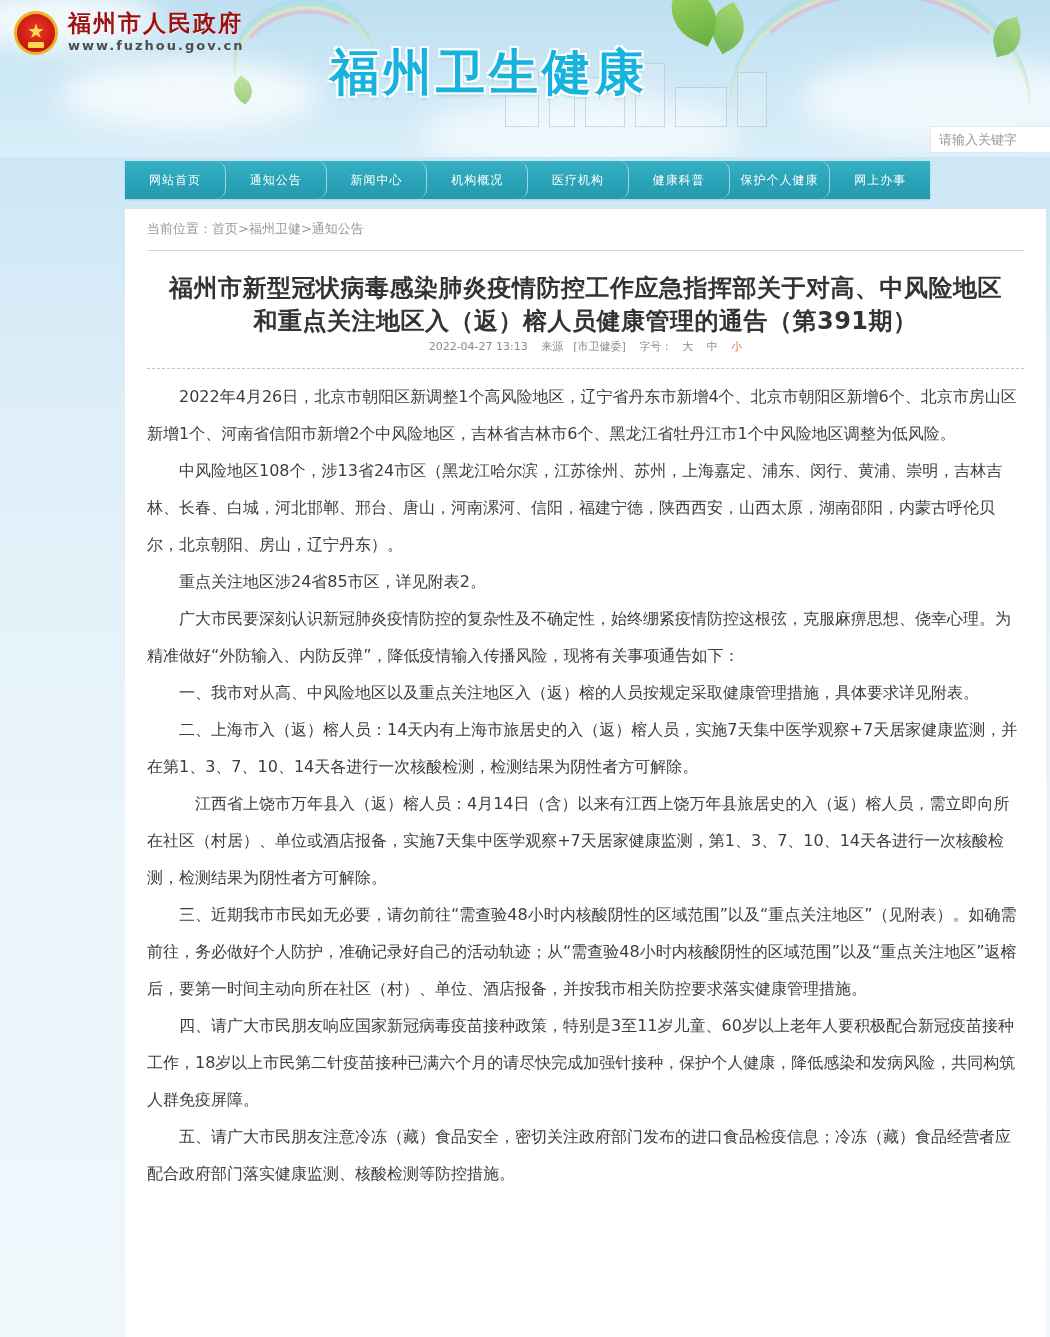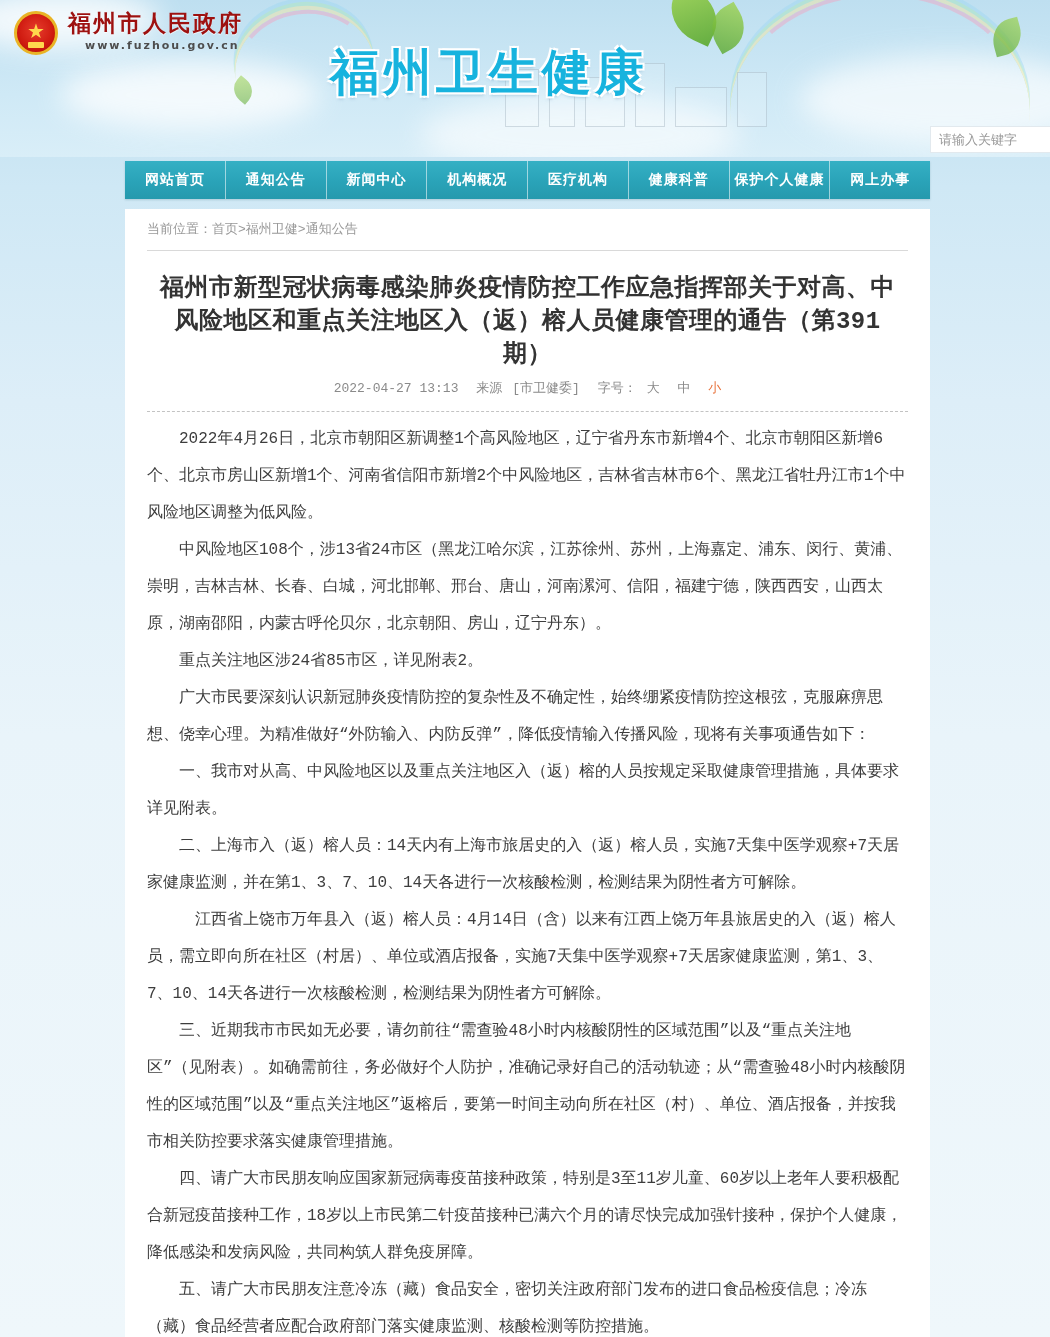--- a/index.html
+++ b/index.html
@@ -47,21 +47,21 @@
     width:44px; height:44px; border-radius:50%;
     background:radial-gradient(circle at 50% 42%,#e63c2c 0%,#cf1a10 60%,#a80d06 100%);
     border:3px solid #e9b426; position:relative; flex:0 0 auto;
     display:flex; align-items:center; justify-content:center;
   }
   .emblem .star { color:#ffd84d; font-size:20px; line-height:1; margin-top:-4px; }
   .emblem:after { content:""; position:absolute; bottom:4px; left:11px; width:16px; height:6px; background:#ffd84d; border-radius:1px; }
   .logo-text { margin-left:10px; }
   .gov-name { font-size:23px; font-weight:bold; color:#9d1110; letter-spacing:2px; line-height:26px;
               text-shadow:0 1px 0 rgba(255,255,255,.7); }
-  .gov-url  { font-size:11px; font-weight:bold; color:#4d4d4d; letter-spacing:2px; line-height:20px;margin-left:17px; }
+  .gov-url  { font-size:13px; font-weight:bold; color:#4d4d4d; letter-spacing:2px; line-height:20px; }
 
   .banner-title {
     position:absolute; left:330px; top:40px;
     font-size:49px; font-weight:bold; color:#17b3de; letter-spacing:4px;
     text-shadow:-2px -2px 0 #fff, 2px -2px 0 #fff, -2px 2px 0 #fff, 2px 2px 0 #fff, 0 3px 3px rgba(120,170,200,.5);
   }
 
   .search-input {
     position:absolute; left:930px; top:126px; width:130px; height:27px;
     background:#ffffff; border:1px solid #e2e9ee; font-size:13px; color:#666;
@@ -70,39 +70,39 @@
   .search-input::placeholder { color:#999; }
 
   
   .nav {
     position:absolute; left:125px; top:161px; width:805px; height:38px;
     background:linear-gradient(180deg,#35b0c4 0%,#2aa3b8 55%,#2599ad 100%);
     display:flex; box-shadow:0 1px 2px rgba(60,110,130,.25);
   }
   .nav-item {
     flex:1 1 0; display:flex; align-items:center; justify-content:center;
-    color:#ffffff; font-size:14px; font-weight:bold; cursor:pointer;
-    border-right:1px solid rgba(255,255,255,.55); letter-spacing:1px;
+    color:#ffffff; font-size:12px; font-weight:normal; cursor:pointer;
+    border-right:1px solid rgba(255,255,255,.55); letter-spacing:1px;border-radius:10px;
   }
   .nav-item:last-child { border-right:none; }
 
   
   .content {
-    position:absolute; left:125px; top:209px; width:805px; height:1128px;
-    background:#ffffff; padding:0 22px;font-family:Liberation Mono, monospace;
+    position:absolute; left:125px; top:209px; width:921px; height:1128px;
+    background:#ffffff; padding:0 22px;
   }
   .breadcrumb {
     font-size:13px; color:#999; padding:11px 0 12px 0; border-bottom:1px solid #d9d9d9;
   }
   .breadcrumb a { color:#999; text-decoration:none; cursor:pointer; }
   .article-title {
     margin:21px 10px 0 10px; text-align:center;
     font-size:24px; font-weight:bold; color:#333; line-height:33px; letter-spacing:.5px;
   }
-  .meta { text-align:center; font-size:13px; color:#8a8a8a; margin-top:8px; }
+  .meta { text-align:center; font-size:11px; color:#8a8a8a; margin-top:1px; }
   .meta span { margin:0 5px; }
   .meta .size-option { cursor:pointer; }
   .meta .size-small { color:#e8713a; }
   .dashed-divider { border-top:1px dashed #c3c3c3; margin-top:14px; }
 
   .article-body { margin-top:9px; font-size:16px; color:#3d3d3d; line-height:37px; }
   .article-body p { text-indent:2em; }
   .article-body p.indent3 { text-indent:3em; }
 </style>
 </head>

